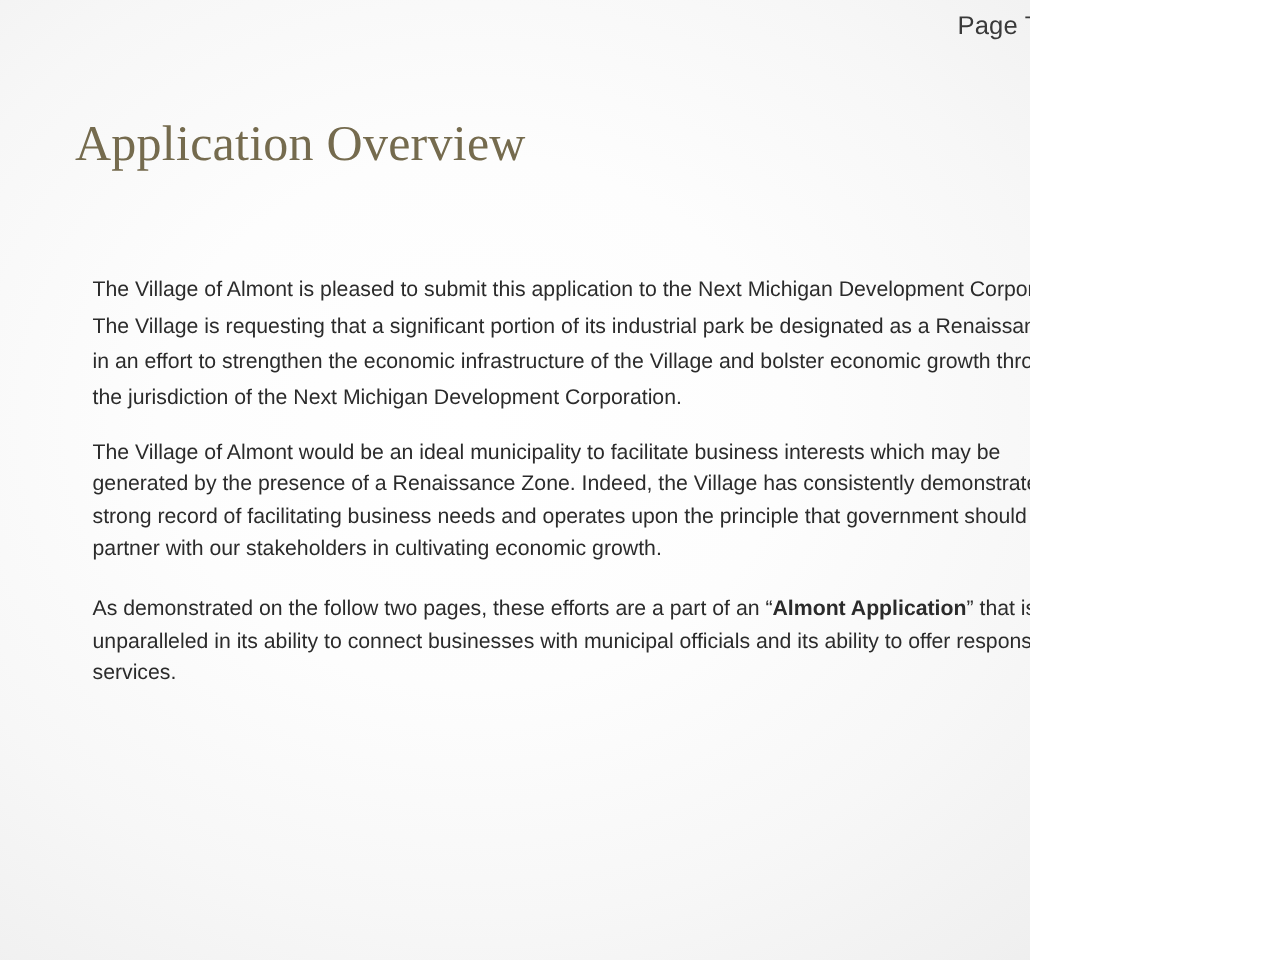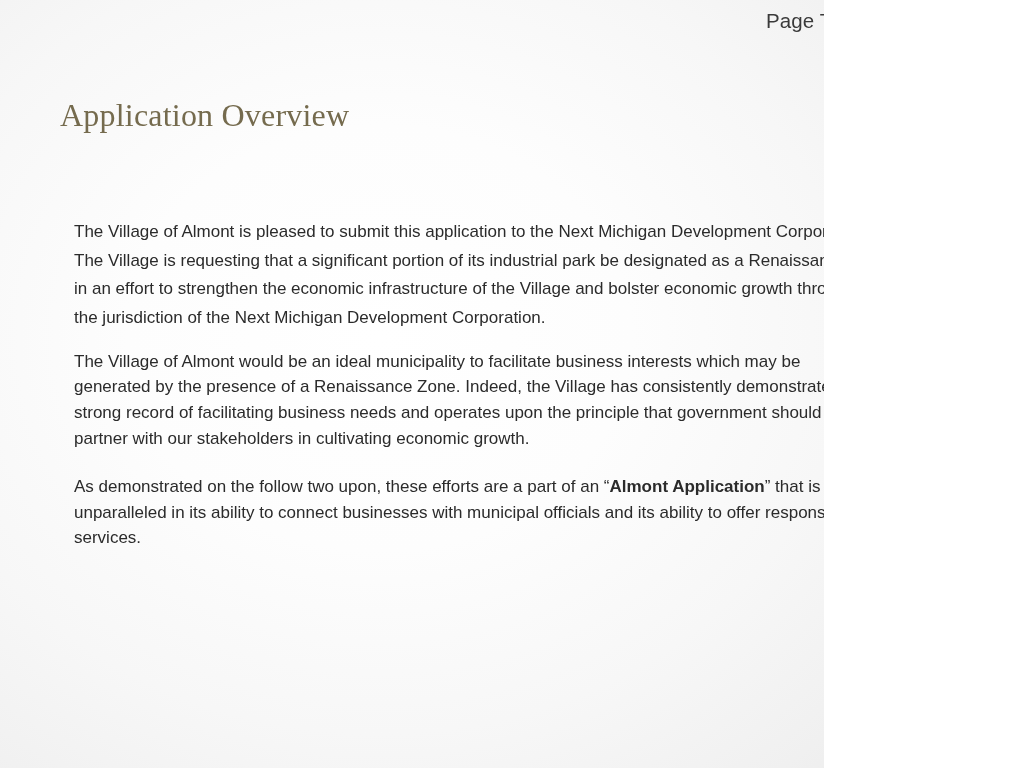--- a/index.html
+++ b/index.html
@@ -69,21 +69,21 @@
     letter-spacing: 0.1px;
     white-space: nowrap;
   }
 
   
   #title {
     position: absolute;
     top: 89px;
     left: 60px;
     font-family: "Liberation Serif", serif;
-    font-size: 32px;
+    font-size: 40px;
     line-height: 52px;
     color: #756B4E;
     letter-spacing: 0.2px;
     white-space: nowrap;
   }
 
   
   #body-copy {
     position: absolute;
     top: 218px;
@@ -129,17 +129,17 @@
   <div id="page-label">Page Three</div>
 
   <div id="title">Application Overview</div>
 
   <div id="body-copy">
 
     <p class="para para-1">The Village of Almont is pleased to submit this application to the Next Michigan Development Corporation. The Village is requesting that a significant portion of its industrial park be designated as a Renaissance Zone in an effort to strengthen the economic infrastructure of the Village and bolster economic growth throughout the jurisdiction of the Next Michigan Development Corporation.</p>
 
     <p class="para para-2">The Village of Almont would be an ideal municipality to facilitate business interests which may be generated by the presence of a Renaissance Zone. Indeed, the Village has consistently demonstrated a strong record of facilitating business needs and operates upon the principle that government should be a partner with our stakeholders in cultivating economic growth.</p>
 
-    <p class="para para-3"><span>As demonstrated on the follow two upon, these efforts are a part of an “</span><b>Almont Application</b><span>” that is unparalleled in its ability to connect businesses with municipal officials and its ability to offer responsive services.</span></p>
+    <p class="para para-3"><span>As demonstrated on the follow two pages, these efforts are a part of an “</span><b>Almont Application</b><span>” that is unparalleled in its ability to connect businesses with municipal officials and its ability to offer responsive services.</span></p>
 
   </div>
 
 </div>
 
 </body></html>

